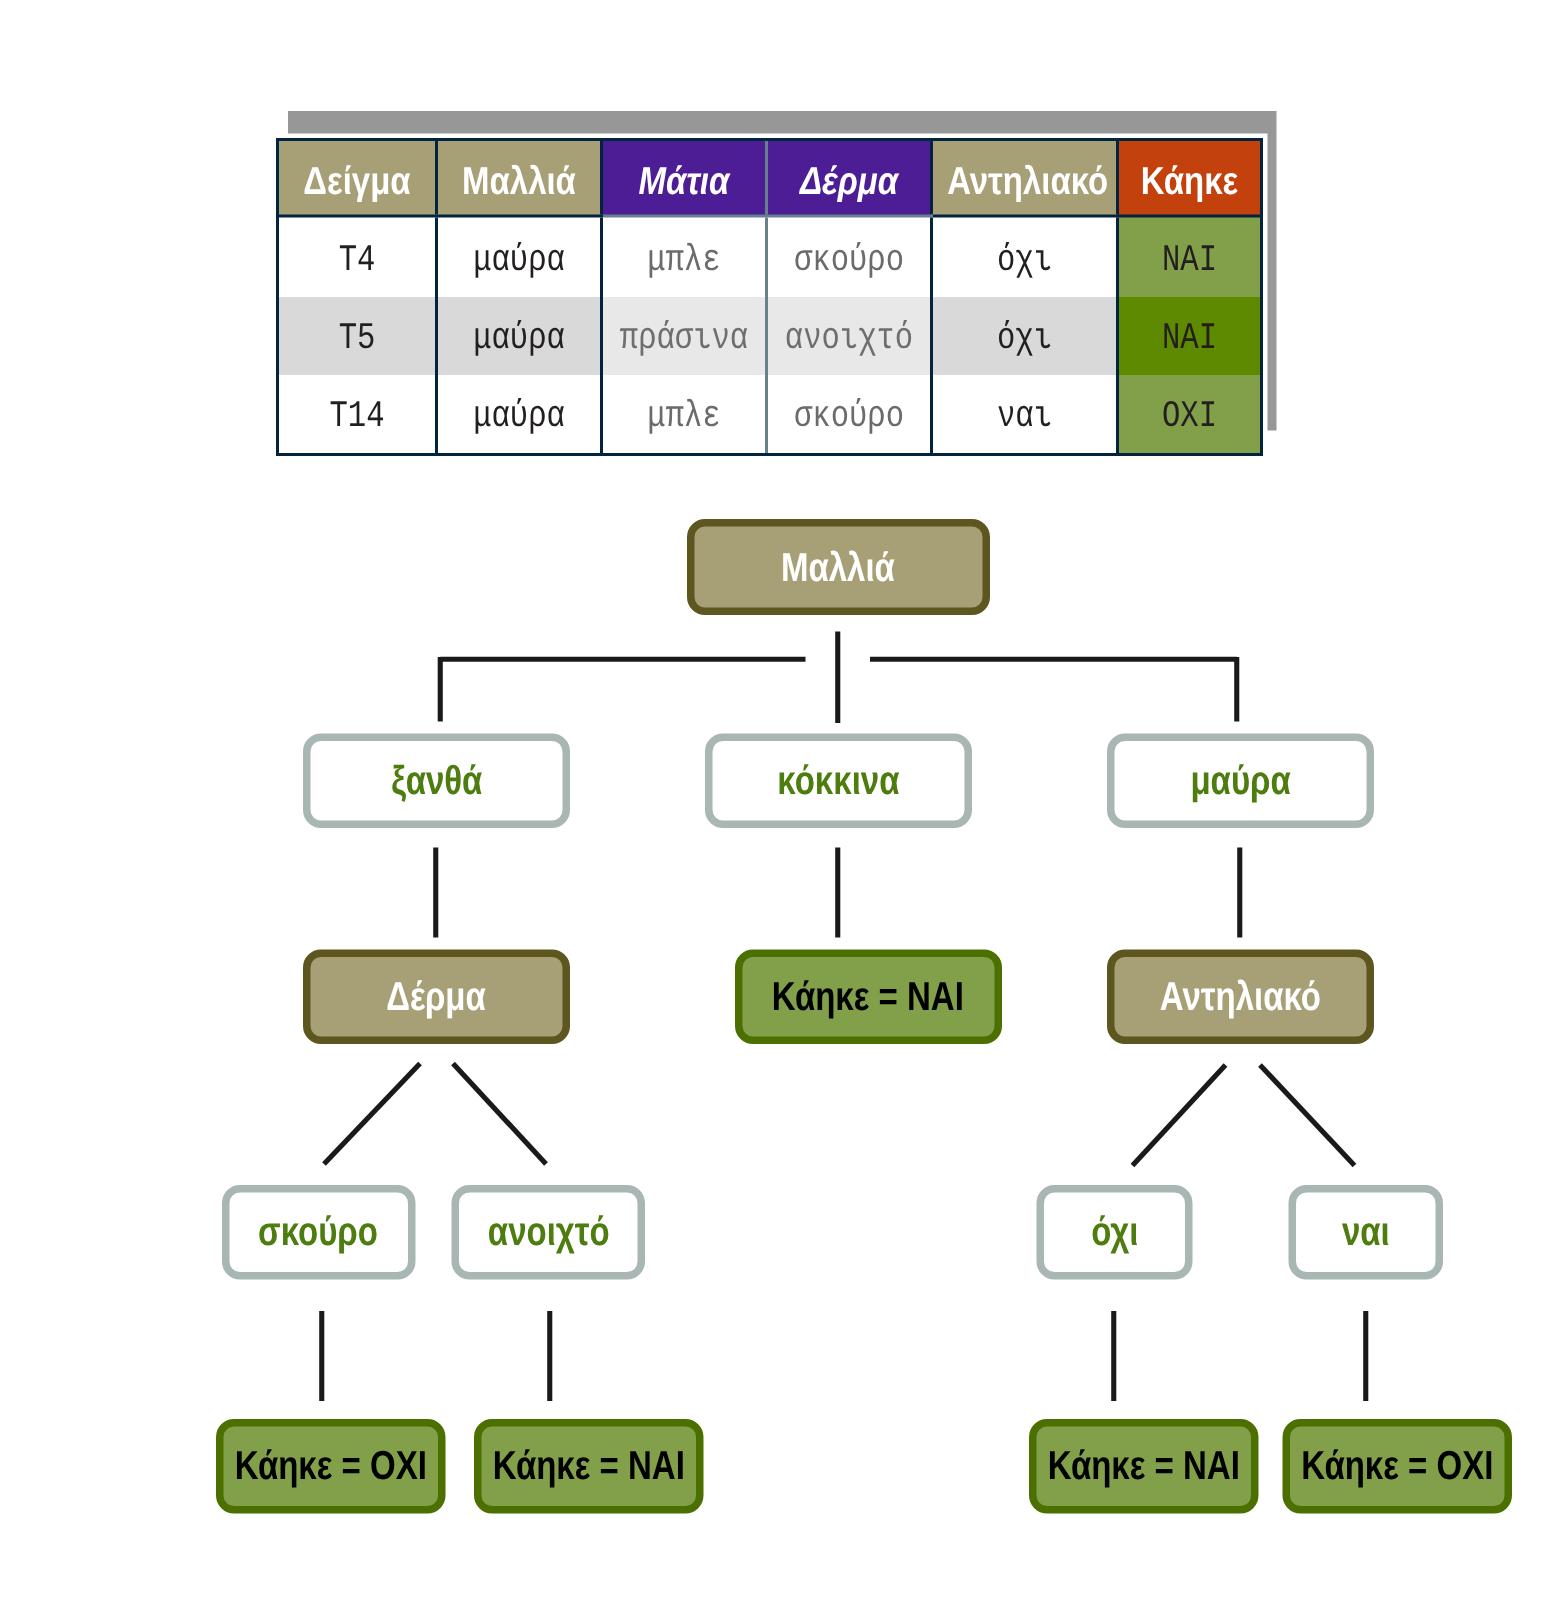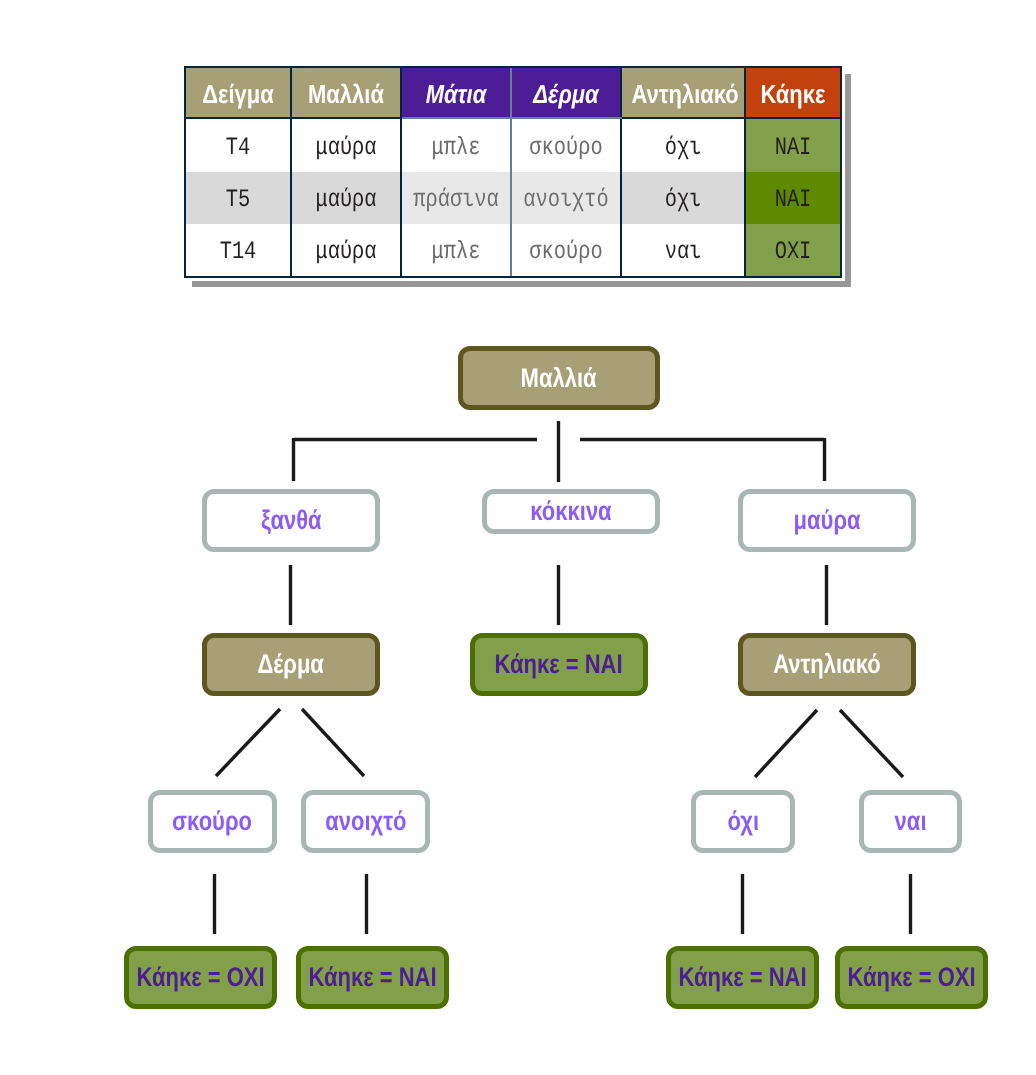--- a/index.html
+++ b/index.html
@@ -17,55 +17,55 @@
   table.data{position:relative;border-collapse:collapse;width:654px;height:208px;
              table-layout:fixed;background:#fff;}
   table.data th,table.data td{border:0;border-left:2px solid #02243e;padding:0;
              text-align:center;vertical-align:middle;}
   table.data th{border-bottom:2px solid #02243e;}
   
   table.data th.h-b{border-bottom-color:#68808e;}
   table.data tr > :nth-child(4){border-left-color:#68808e;}
   table.data th:first-child,table.data td:first-child{border-left:0;}
   
-  #tbl-wrap{border:2px solid #02243e;}
+  #tbl-wrap{border:2px solid #02243e;margin-top:26px;}
   table.data th{color:#fff;height:49px;}
   table.data td{height:31.4px;color:#231f20;font-family:Liberation Mono, monospace;}
   table.data th span,table.data td span{display:block;width:100%;transform:scaleX(.815);
         transform-origin:center;white-space:nowrap;text-align:center;}
   table.data th span{font-weight:bold;font-size:26px;position:relative;top:1.5px;transform:scaleX(.845);}
   table.data td span{font-size:25px;position:relative;top:2px;}
 
   
   .node{position:absolute;box-sizing:border-box;display:flex;align-items:center;
         justify-content:center;border-radius:12px;text-align:center;line-height:1;}
   .n-attr{background:#a7a077;border:5px solid #5d561f;color:#ffffff;}
-  .n-val{background:#ffffff;border:5px solid #a8b6b4;color:#8b5cf6;}
-  .n-leaf{background:#82a049;border:5px solid #4c7000;color:#4c1d95;}
+  .n-val{background:#ffffff;border:5px solid #a8b6b4;color:#4d7c0f;}
+  .n-leaf{background:#82a049;border:5px solid #4c7000;color:#000000;margin-left:20px;}
   .node span{display:inline-block;font-weight:bold;font-size:27px;
        transform:scaleX(.815);transform-origin:center;white-space:nowrap;}
   svg.links{position:absolute;left:0;top:0;width:1036px;height:1075px;pointer-events:none;}
 
   .node{white-space:nowrap;}
   
   th.h-a{background:#a7a077;}
   th.h-b{background:#4c1d95;font-style:italic;}
   th.h-c{background:#c2410c;}
   
   tr.even td.c-a{background:#ffffff;}
   tr.odd  td.c-a{background:#d9d9d9;}
   tr.even td.c-b{background:#ffffff;color:#6b6b6b;}
   tr.odd  td.c-b{background:#e8e8e8;color:#6e6e6e;}
   tr.even td.c-g{background:#82a049;}
   tr.odd  td.c-g{background:#5e8a01;}
 
   
   #nd-root {left:458px; top:346px; width:202px; height:64px;}
   #nd-l2-0 {left:202px; top:489px; width:178px; height:63px;}
-  #nd-l2-1 {left:482px; top:489px; width:178px; height:45px;}
+  #nd-l2-1 {left:470px; top:489px; width:178px; height:63px;}
   #nd-l2-2 {left:738px; top:489px; width:178px; height:63px;}
   #nd-l3-0 {left:202px; top:633px; width:178px; height:63px;}
   #nd-l3-1 {left:470px; top:633px; width:178px; height:63px;}
   #nd-l3-2 {left:738px; top:633px; width:178px; height:63px;}
   #nd-l4-0 {left:148px; top:790px; width:129px; height:63px;}
   #nd-l4-1 {left:301px; top:790px; width:129px; height:63px;}
   #nd-l4-2 {left:691px; top:790px; width:104px; height:63px;}
   #nd-l4-3 {left:859px; top:790px; width:103px; height:63px;}
   #nd-l5-0 {left:124px; top:946px; width:153px; height:63px;}
   #nd-l5-1 {left:296px; top:946px; width:153px; height:63px;}

